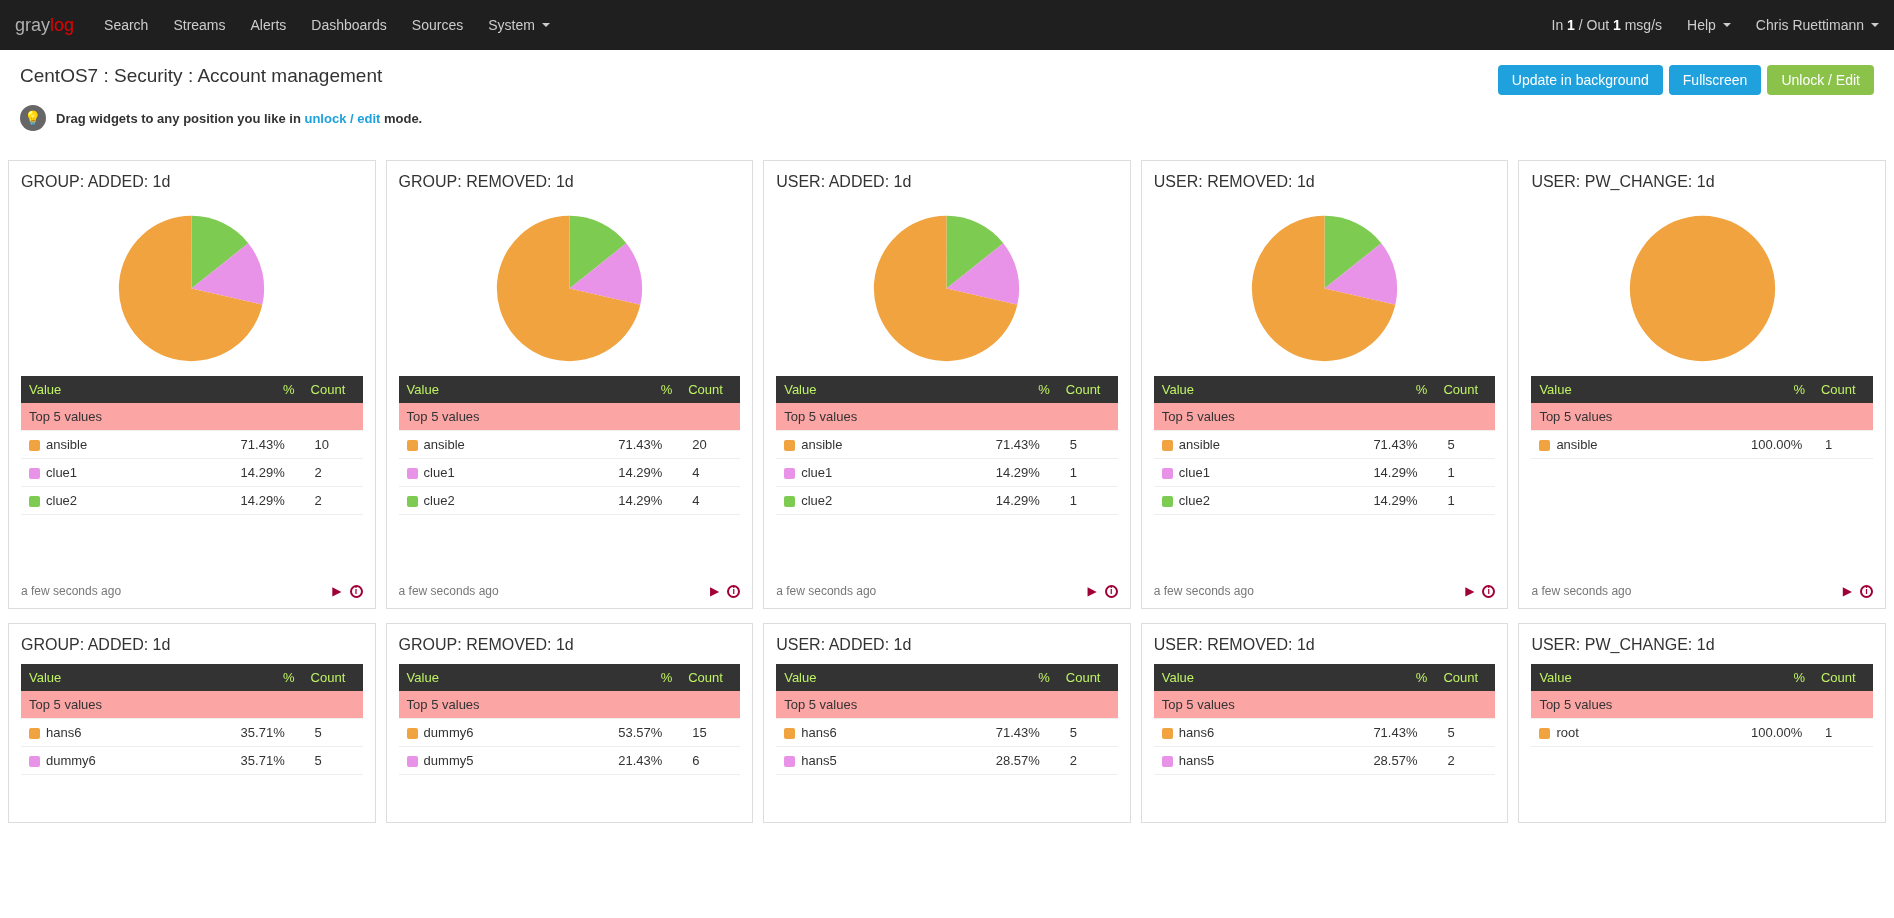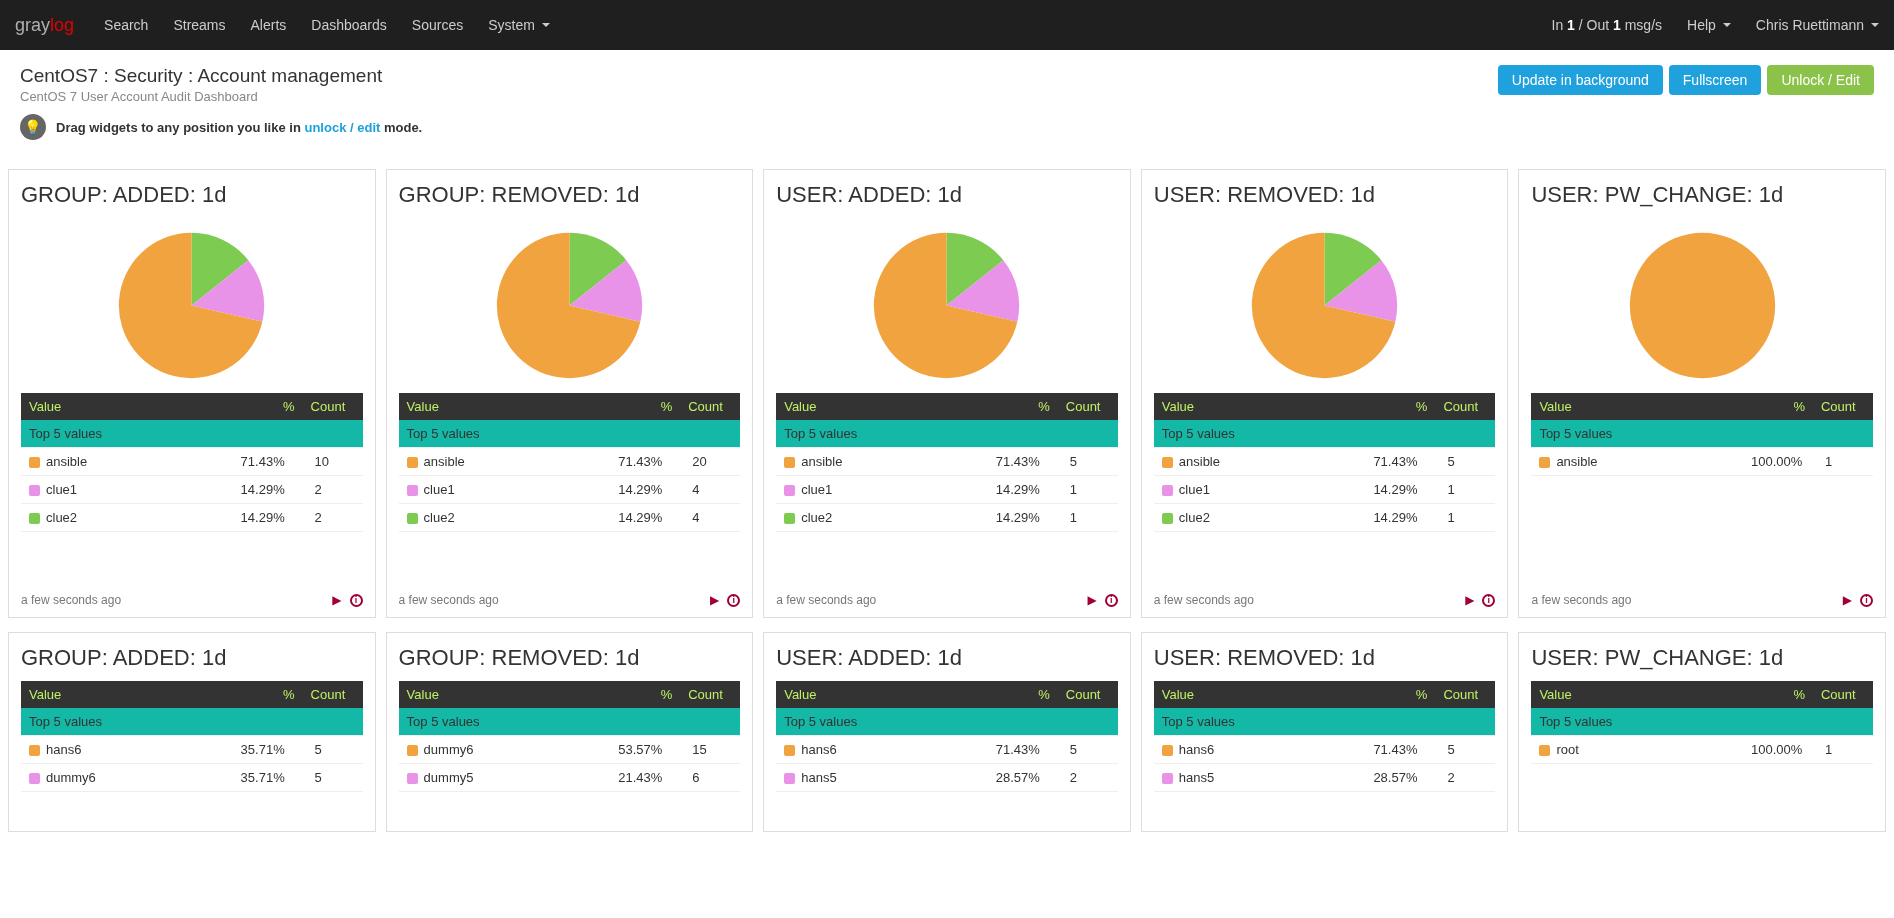--- a/index.html
+++ b/index.html
@@ -25,32 +25,32 @@
   .btn-green{background:#8bc34a;}
   
   .hint{display:flex;align-items:center;gap:10px;margin-top:8px;padding-bottom:10px;}
   .bulb{width:26px;height:26px;border-radius:50%;background:#666;color:#fff;display:flex;align-items:center;justify-content:center;font-size:14px;}
   .hint-text{font-weight:bold;color:#333;font-size:13px;}
   .hint-text a{color:#1fa1dd;text-decoration:none;font-weight:bold;}
   
   .grid{display:flex;gap:10px;padding:4px 8px 10px 8px;}
   .widget{flex:1;border:1px solid #ddd;background:#fff;padding:12px;position:relative;min-height:200px;}
   .widget.tall{height:449px;}
-  .wtitle{font-size:22px;font-weight:400;color:#333;margin-bottom:10px;}
+  .wtitle{font-size:16px;font-weight:400;color:#333;margin-bottom:10px;}
   .pie-wrap{height:175px;display:flex;align-items:center;justify-content:center;}
   .pie-wrap svg{width:155px;height:155px;}
   
   table.vals{width:100%;border-collapse:collapse;font-size:13px;}
   table.vals th{background:#333;color:#bef264;font-weight:400;padding:6px 8px;text-align:left;}
   table.vals th.pct{text-align:right;width:70px;}
   table.vals th.cnt{width:60px;}
   table.vals td{padding:6px 8px;border-bottom:1px solid #eee;}
   table.vals td.pct{}
   table.vals td.cnt{text-align:left;padding-left:12px;}
-  tr.top5 td{background:#14b8a6;color:#333;}
+  tr.top5 td{background:#fca5a5;color:#333;}
   .swatch{display:inline-block;width:11px;height:11px;border-radius:2px;margin-right:6px;vertical-align:middle;}
   
   .wfoot{position:absolute;bottom:10px;left:12px;right:12px;display:flex;align-items:center;}
   .wfoot .time{color:#777;font-size:12px;}
   .wfoot .icons{margin-left:auto;display:flex;gap:8px;align-items:center;}
   .play-icon{color:#a00034;font-size:12px;cursor:pointer;}
   .info-icon{width:13px;height:13px;border:2px solid #a00034;border-radius:50%;display:inline-flex;align-items:center;justify-content:center;color:#a00034;font-size:9px;font-weight:bold;cursor:pointer;}
 </style>
 </head>
 <body>
@@ -80,21 +80,20 @@
         <span>Chris Ruettimann</span>
         <span class="caret"></span>
       </div>
   </div>
 </div>
 
 <div class="page">
   <div class="hdr-row">
     <div>
       <div class="hdr-title">CentOS7 : Security : Account management</div>
-      <div class="hdr-sub">CentOS 7 User Account Audit Dashboard</div>
     </div>
     <div class="hdr-btns">
       <button class="btn btn-blue">Update in background</button>
       <button class="btn btn-blue">Fullscreen</button>
       <button class="btn btn-green">Unlock / Edit</button>
     </div>
   </div>
   <div class="hint">
     <div class="bulb">💡</div>
     <div class="hint-text">

